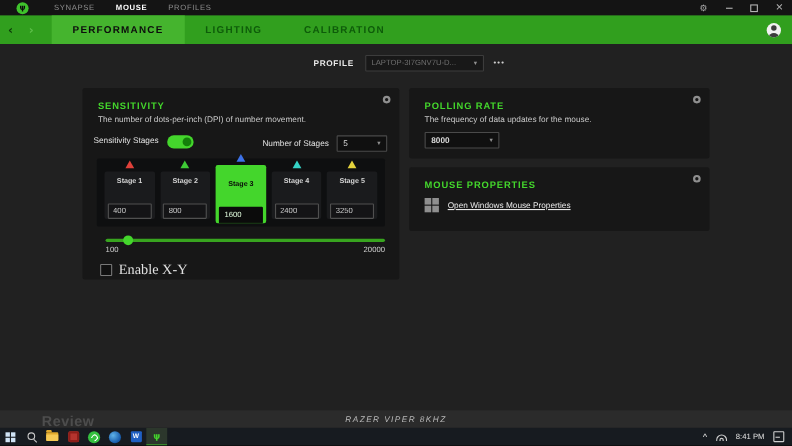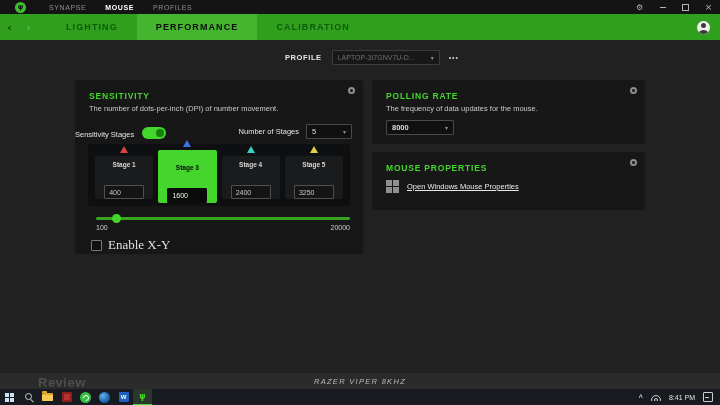--- a/index.html
+++ b/index.html
@@ -56,22 +56,22 @@
   .panel-sensitivity{left:75px;top:80px;width:288px;height:174px;}
   .panel-polling{left:372px;top:80px;width:273px;height:64px;}
   .panel-props{left:372px;top:152px;width:273px;height:58px;}
   .info-dot{position:absolute;top:7px;right:8px;width:3px;height:3px;border:2px solid #8f8f8f;
     border-radius:50%;}
   .panel-title{position:absolute;left:14px;top:11px;font-size:8.5px;font-weight:bold;
     letter-spacing:.8px;color:#44d62c;}
   .panel-desc{position:absolute;left:14px;top:24px;font-size:7.5px;color:#c9c9c9;}
 
   
-  .sens-row{position:absolute;left:0;right:11px;top:43px;height:16px;display:flex;
-    align-items:flex-end;}
+  .sens-row{position:absolute;left:10px;right:11px;top:43px;height:16px;display:flex;
+    align-items:flex-start;}
   .ctl-label{font-size:7.5px;color:#e3e3e3;}
   .toggle{margin-left:8px;width:24px;height:12px;border-radius:6px;background:#3a3a3a;position:relative;}
   .toggle::after{content:"";position:absolute;top:2px;left:2px;width:8px;height:8px;
     border-radius:50%;background:#111;}
   .toggle.on{background:#44d62c;}
   .toggle.on::after{left:auto;right:2px;background:#14800a;}
   .sens-row .right{margin-left:auto;display:flex;align-items:center;gap:7px;}
   .select-box{height:15px;background:#101010;border:1px solid #4a4a4a;border-radius:1px;
     display:flex;align-items:center;justify-content:space-between;padding:0 5px;
     box-sizing:border-box;}
@@ -184,22 +184,22 @@
           <span class="max-glyph"></span>
         </span>
       <span class="win-btn close-glyph icon">×</span>
     </div>
   </div>
 
   <div class="navbar">
     <span class="nav-arrow nav-back icon">‹</span>
     <span class="nav-arrow nav-fwd icon">›</span>
     <div class="nav-tabs">
+      <span class="nav-tab active">PERFORMANCE</span>
       <span class="nav-tab">LIGHTING</span>
-      <span class="nav-tab active">PERFORMANCE</span>
       <span class="nav-tab">CALIBRATION</span>
     </div>
     <span class="avatar"></span>
   </div>
 
   <div class="profile-row">
     <span class="profile-label">PROFILE</span>
     <div class="profile-select">
       <span class="val">LAPTOP-3I7GNV7U-D...</span>
       <span class="caret icon">▾</span>
@@ -223,20 +223,25 @@
         </span>
       </span>
     </div>
 
     <div class="stages">
       <div class="stage-card">
         <span class="marker" style="border-bottom-color: rgb(224, 65, 58);"></span>
         <span class="stage-label">Stage 1</span>
         <input class="stage-input" readonly="" value="400" style="">
       </div>
+      <div class="stage-card">
+        <span class="marker" style="border-bottom-color: rgb(62, 203, 53);"></span>
+        <span class="stage-label">Stage 2</span>
+        <input class="stage-input" readonly="" value="800" style="">
+      </div>
       <div class="stage-card selected">
         <span class="marker" style="border-bottom-color: rgb(61, 114, 232);"></span>
         <span class="stage-label">Stage 3</span>
         <input class="stage-input" readonly="" value="1600" style="">
       </div>
       <div class="stage-card">
         <span class="marker" style="border-bottom-color: rgb(53, 211, 198);"></span>
         <span class="stage-label">Stage 4</span>
         <input class="stage-input" readonly="" value="2400" style="">
       </div>

